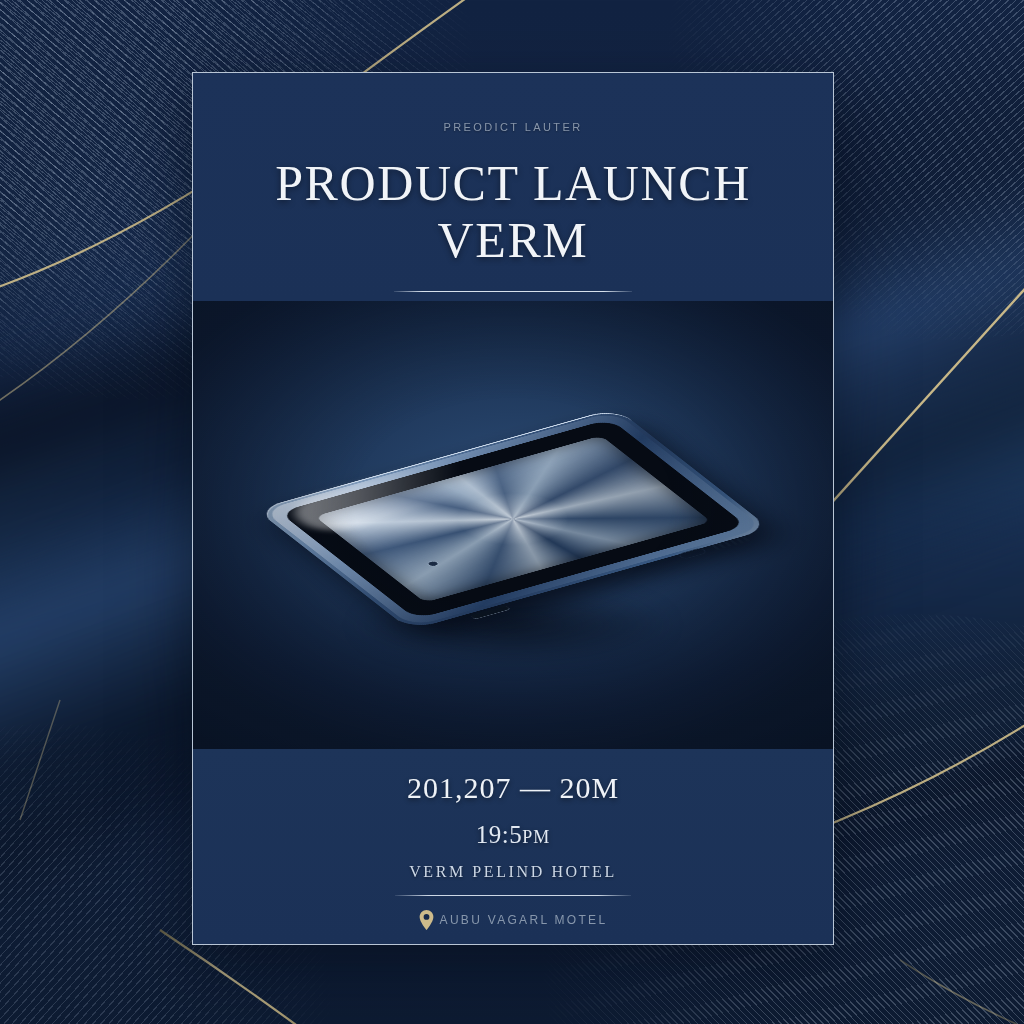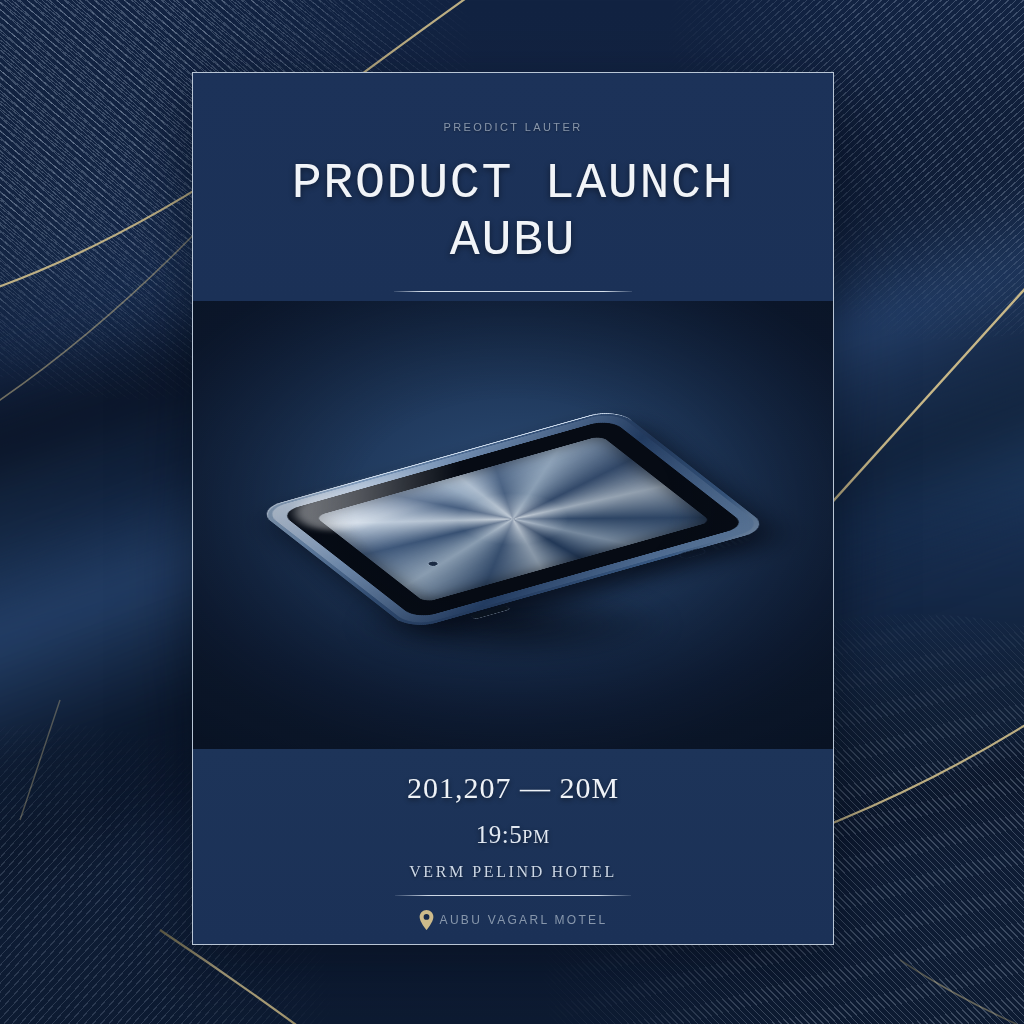--- a/index.html
+++ b/index.html
@@ -72,21 +72,21 @@
 
   
   .card-head{padding:48px 40px 0;text-align:center;height:228px;box-sizing:border-box;
              background:linear-gradient(180deg,#1c3259 0%,#1b3157 100%);}
   .kicker{font-family:"Liberation Sans",sans-serif;
           font-size:11px;letter-spacing:2.4px;color:#9aa7b8;
           text-transform:uppercase;opacity:.85;
           text-shadow:0 1px 2px rgba(0,0,0,.4);}
   .title{margin-top:22px;font-size:50px;line-height:57px;color:#f1f4f8;
          letter-spacing:1.6px;font-weight:400;
-         text-shadow:0 2px 6px rgba(0,0,0,.45);font-family:Liberation Mono, monospace;}
+         text-shadow:0 2px 6px rgba(0,0,0,.45);}
   .rule-top{width:238px;height:1px;margin:22px auto 0;
             background:linear-gradient(90deg,rgba(214,224,236,.15),#d6e0ec 12%,#d6e0ec 88%,rgba(214,224,236,.15));}
 
   
   .media{position:relative;height:448px;overflow:hidden;
          background:radial-gradient(ellipse 80% 70% at 50% 42%, #2b4a73 0%, #1d3557 42%, #122340 72%, #0c1a30 100%);}
   .media-vig{position:absolute;inset:0;
              background:radial-gradient(ellipse 62% 58% at 50% 45%, rgba(0,0,0,0) 40%, rgba(7,14,27,.55) 100%);}
   .media-shadow{position:absolute;left:14%;top:60%;width:72%;height:110px;
         background:radial-gradient(ellipse 50% 50% at 50% 50%, rgba(5,11,22,.78) 0%, rgba(5,11,22,0) 70%);
@@ -182,21 +182,21 @@
     <path d="M 60 700 Q 40 760 20 820" fill="none" stroke="url(#gg)" stroke-width="1.4" opacity=".35"></path>
     <path d="M 900 960 Q 960 1000 1030 1030" fill="none" stroke="url(#gg)" stroke-width="1.6" opacity=".45"></path>
   </svg>
 
   <div id="card">
 
     <div class="card-head">
       <div class="kicker">PREODICT LAUTER</div>
       <div class="title">
         <div>PRODUCT LAUNCH</div>
-        <div>AUBU</div>
+        <div>VERM</div>
       </div>
       <div class="rule-top"></div>
     </div>
 
     <div class="media">
       <div class="media-shadow"></div>
       <div class="device">
         <div class="dev-body">
           <div class="dev-rim">
             <div class="dev-bezel">

